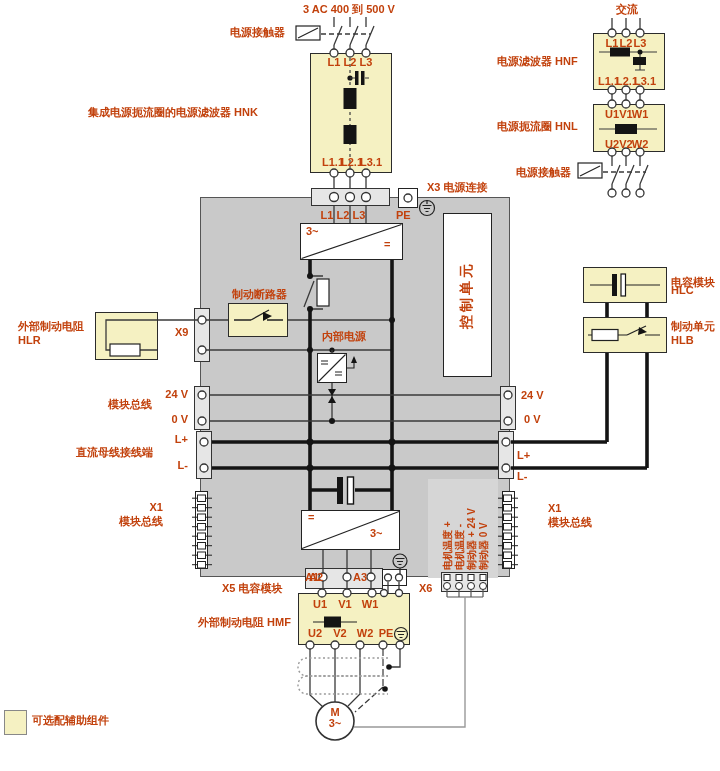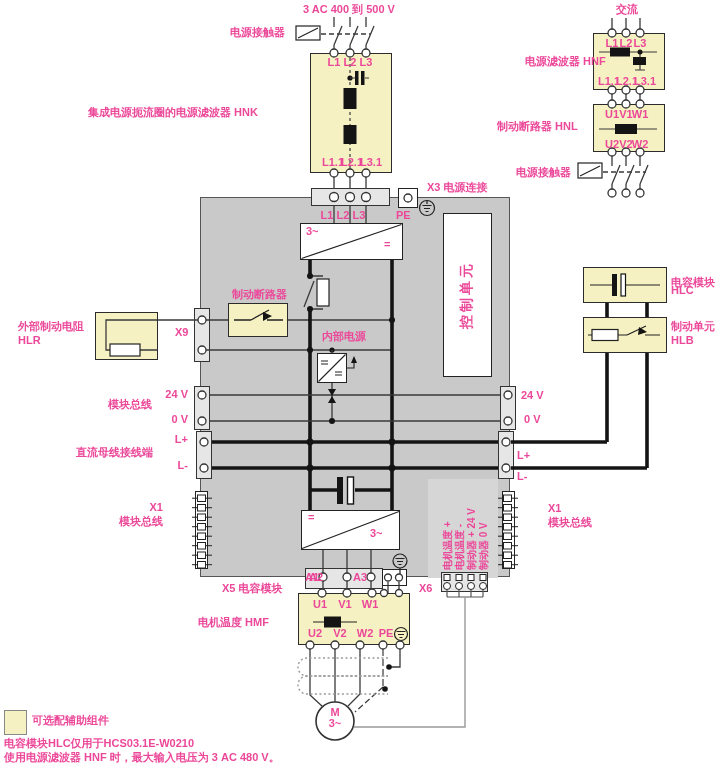--- a/index.html
+++ b/index.html
@@ -1,17 +1,17 @@
 <!DOCTYPE html>
 <html><head>
 <meta charset="utf-8">
 <style>
   html,body{margin:0;padding:0;background:#fff;}
   #canvas{position:relative;width:720px;height:771px;background:#ffffff;overflow:hidden;
-          font-family:"Liberation Sans","DejaVu Sans",sans-serif;color:#ec4899;}
+          font-family:"Liberation Sans","DejaVu Sans",sans-serif;color:#c2410c;}
   .box{position:absolute;box-sizing:border-box;}
   .yellow{background:#f5f1c2;border:1px solid #2b2b2b;}
   .white{background:#ffffff;border:1.2px solid #222;}
   .strip{background:#e6e6e6;border:1px solid #333;}
   .gray-block{background:#c9c9c9;border:1.5px solid #555;}
   .zone{background:#d6d6d6;}
   span.lab,span.tc,span.tr,span.sym,span.note{position:absolute;white-space:nowrap;font-size:11px;font-weight:bold;line-height:1.15;}
   span.tc{transform:translateX(-50%);}
   span.tr{text-align:right;}
   span.sym{font-weight:bold;}
@@ -302,28 +302,28 @@
   <span class="lab" style="left:230px;top:26px">电源接触器</span>
   <span class="lab" style="left:88px;top:106px">集成电源扼流圈的电源滤波器 HNK</span>
   <span class="tc fs10" style="left:334px;top:56px">L1</span>
   <span class="tc fs10" style="left:350px;top:56px">L2</span>
   <span class="tc fs10" style="left:366px;top:56px">L3</span>
   <span class="tc fs95" style="left:333px;top:156px">L1.1</span>
   <span class="tc fs95" style="left:352px;top:156px">L2.1</span>
   <span class="tc fs95" style="left:371px;top:156px">L3.1</span>
 
   <span class="tc fs12" style="left:627px;top:3px">交流</span>
-  <span class="lab" style="left:525px;top:55px">电源滤波器 HNF</span>
+  <span class="lab" style="left:497px;top:55px">电源滤波器 HNF</span>
   <span class="tc fs10" style="left:612px;top:37px">L1</span>
   <span class="tc fs10" style="left:626px;top:37px">L2</span>
   <span class="tc fs10" style="left:640px;top:37px">L3</span>
   <span class="tc fs95" style="left:609px;top:75px">L1.1</span>
   <span class="tc fs95" style="left:627px;top:75px">L2.1</span>
   <span class="tc fs95" style="left:645px;top:75px">L3.1</span>
-  <span class="lab" style="left:497px;top:120px">制动断路器 HNL</span>
+  <span class="lab" style="left:497px;top:120px">电源扼流圈 HNL</span>
   <span class="tc fs10" style="left:612px;top:108px">U1</span>
   <span class="tc fs10" style="left:626px;top:108px">V1</span>
   <span class="tc fs10" style="left:640px;top:108px">W1</span>
   <span class="tc fs10" style="left:612px;top:138px">U2</span>
   <span class="tc fs10" style="left:626px;top:138px">V2</span>
   <span class="tc fs10" style="left:640px;top:138px">W2</span>
   <span class="lab" style="left:516px;top:166px">电源接触器</span>
 
   <span class="lab" style="left:427px;top:181px">X3 电源连接</span>
   <span class="tc fs10" style="left:327px;top:209px">L1</span>
@@ -368,29 +368,27 @@
   <span class="tc fs10" style="left:316px;top:571px">A2</span>
   <span class="tc fs10" style="left:360px;top:571px">A3</span>
 
   <span class="lab" style="left:222px;top:582px">X5 电容模块</span>
   <span class="lab" style="left:419px;top:582px">X6</span>
   <span class="vrot" style="left:441px;top:570px">电机温度 +</span>
   <span class="vrot" style="left:453px;top:570px">电机温度 -</span>
   <span class="vrot" style="left:465px;top:570px">制动器 + 24 V</span>
   <span class="vrot" style="left:477px;top:570px">制动器 0 V</span>
 
-  <span class="lab" style="left:198px;top:616px">电机温度 HMF</span>
+  <span class="lab" style="left:198px;top:616px">外部制动电阻 HMF</span>
   <span class="tc fs10" style="left:320px;top:598px">U1</span>
   <span class="tc fs10" style="left:345px;top:598px">V1</span>
   <span class="tc fs10" style="left:370px;top:598px">W1</span>
   <span class="tc fs10" style="left:315px;top:627px">U2</span>
   <span class="tc fs10" style="left:340px;top:627px">V2</span>
   <span class="tc fs10" style="left:365px;top:627px">W2</span>
   <span class="tc fs10" style="left:386px;top:627px">PE</span>
 
   <span class="tc fs10" style="left:335px;top:706px">M</span>
   <span class="tc fs10" style="left:335px;top:717px">3~</span>
 
   <span class="lab" style="left:32px;top:714px">可选配辅助组件</span>
-  <span class="note" style="left:4px;top:737px">电容模块HLC仅用于HCS03.1E-W0210</span>
-  <span class="note" style="left:4px;top:751px">使用电源滤波器 HNF 时，最大输入电压为 3 AC 480 V。</span>
 
 </div>
 
 </body></html>

